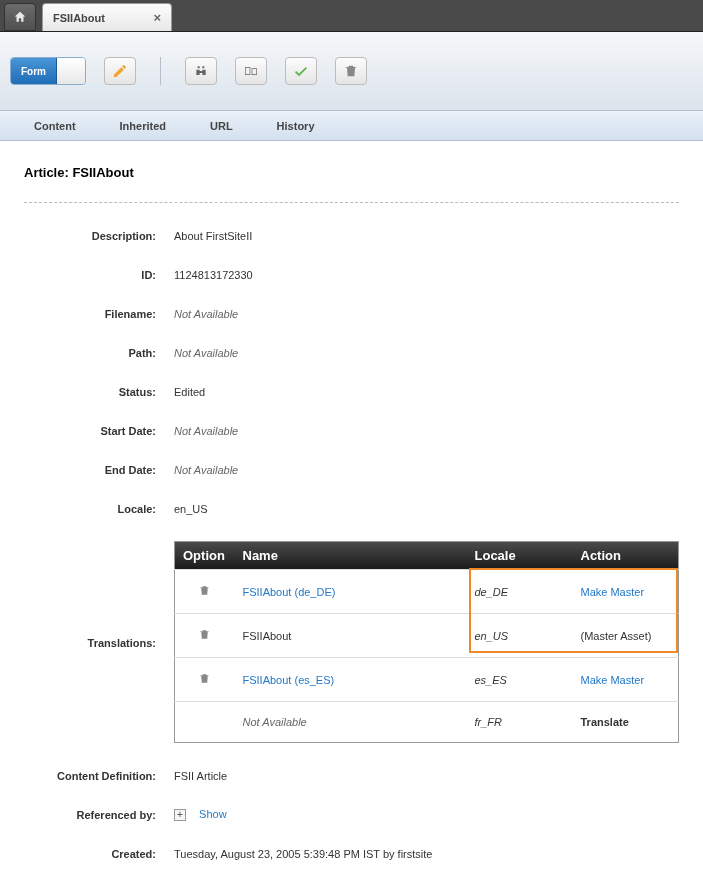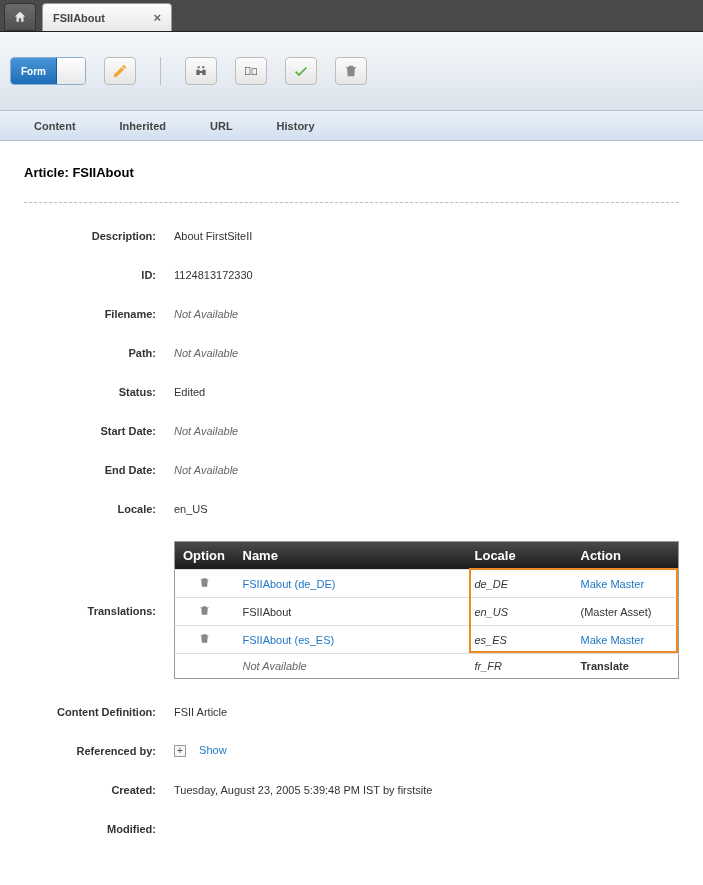--- a/index.html
+++ b/index.html
@@ -146,21 +146,21 @@
     background: linear-gradient(#4a4a4a, #1a1a1a);
     color: #fff;
   }
   .trans-table th {
     text-align: left;
     font-weight: bold;
     padding: 6px 8px;
     font-size: 13px;
   }
   .trans-table td {
-    padding: 6px 8px;
+    padding: 14px 8px;
     border-top: 1px solid #ddd;
     vertical-align: middle;
   }
   .trash-icon svg { width: 13px; height: 13px; fill: #888; }
   .link { color: #1f77c7; cursor: pointer; }
   .ital { font-style: italic; }
   .highlight-box {
     border: 2px solid #f08a24;
     position: absolute;
   }

